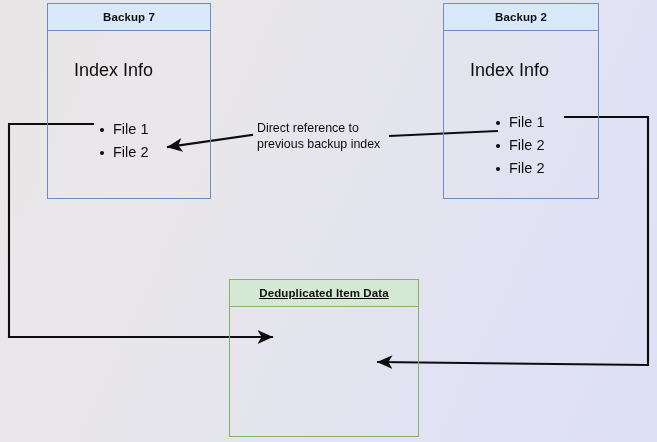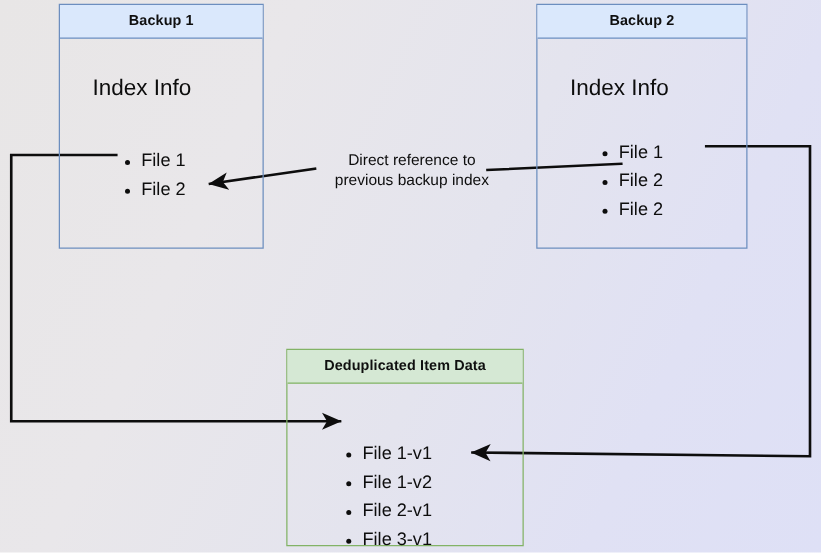--- a/index.html
+++ b/index.html
@@ -61,20 +61,21 @@
   }
   .node.blue .node-header {
     background: #dae8fc;
     border-bottom-color: #6c8ebf;
   }
 
   
   .node.green {
     border-color: #82b366;
     background: transparent;
+    text-decoration: underline;
   }
   .node.green .node-header {
     background: #d5e8d4;
     border-bottom-color: #82b366;
   }
 
   .index-label {
     position: absolute;
     font-size: 18px;
     color: #0d0d0d;
@@ -105,21 +106,21 @@
     border-radius: 50%;
     background: #0d0d0d;
   }
 
   
   .edge-label {
     position: absolute;
     font-size: 12.4px;
     line-height: 15.5px;
     color: #0d0d0d;
-    text-align: center;
+    text-align: left;
     white-space: pre-line;
   }
 </style>
 </head>
 <body>
 
 <div id="canvas">
 
   <svg id="edges" viewBox="0 0 657 442" width="657" height="442">
     <defs>
@@ -130,50 +131,42 @@
 
     <path d="M 93 124 L 9 124 L 9 337 L 272 337" fill="none" stroke="#0d0d0d" stroke-width="2.1" stroke-linecap="square" stroke-linejoin="miter" marker-end="url(#arrowEnd)"></path>
 
     <path d="M 565 117 L 648 117 L 648 365 L 378 362" fill="none" stroke="#0d0d0d" stroke-width="2.1" stroke-linecap="square" stroke-linejoin="miter" marker-end="url(#arrowEnd)"></path>
 
     <path d="M 497 131 L 390 136" fill="none" stroke="#0d0d0d" stroke-width="2.1" stroke-linecap="square"></path>
     <path d="M 252 135 L 168 147" fill="none" stroke="#0d0d0d" stroke-width="2.1" stroke-linecap="square" marker-end="url(#arrowEnd)"></path>
   </svg>
 
   <div class="node blue" style="left:47px; top:3px; width:164px; height:196px;">
-    <div class="node-header">Backup 1</div>
+    <div class="node-header">Backup 7</div>
     <div class="node-body">
       <div class="index-label" style="left:26px; top:29px;">Index Info</div>
       <ul class="file-list" style="left:51px; top:87px;">
         <li>File 1</li>
         <li>File 2</li>
       </ul>
     </div>
   </div>
 
-  <div class="node blue" style="left:429px; top:3px; width:169px; height:196px;">
+  <div class="node blue" style="left:443px; top:3px; width:156px; height:196px;">
     <div class="node-header">Backup 2</div>
     <div class="node-body">
       <div class="index-label" style="left:26px; top:29px;">Index Info</div>
       <ul class="file-list" style="left:51px; top:80px;">
         <li>File 1</li>
         <li>File 2</li>
         <li>File 2</li>
       </ul>
     </div>
   </div>
 
   <div class="node green" style="left:229px; top:279px; width:190px; height:158px;">
     <div class="node-header">Deduplicated Item Data</div>
-    <div class="node-body">
-      <ul class="file-list" style="left:46px; top:45px;">
-        <li>File 1-v1</li>
-        <li>File 1-v2</li>
-        <li>File 2-v1</li>
-        <li>File 3-v1</li>
-      </ul>
-    </div>
   </div>
 
   <div class="edge-label" style="left:257px; top:121px; width:145px;">Direct reference to
 previous backup index</div>
 
 </div>
 
 </body></html>

